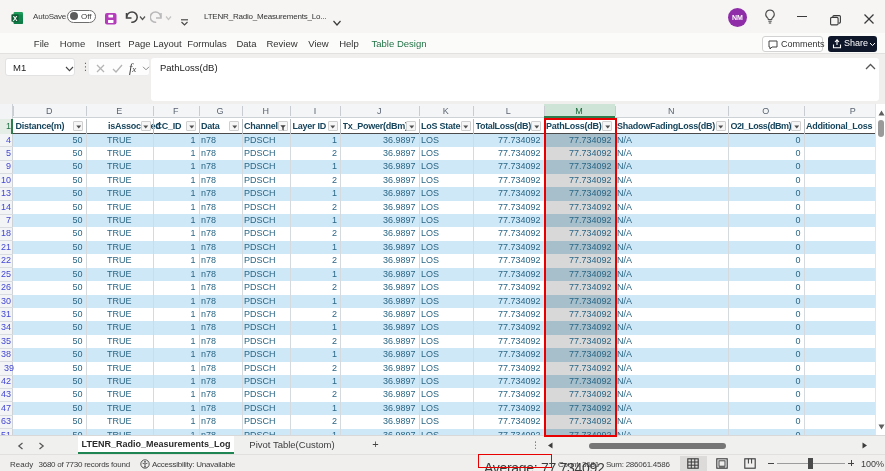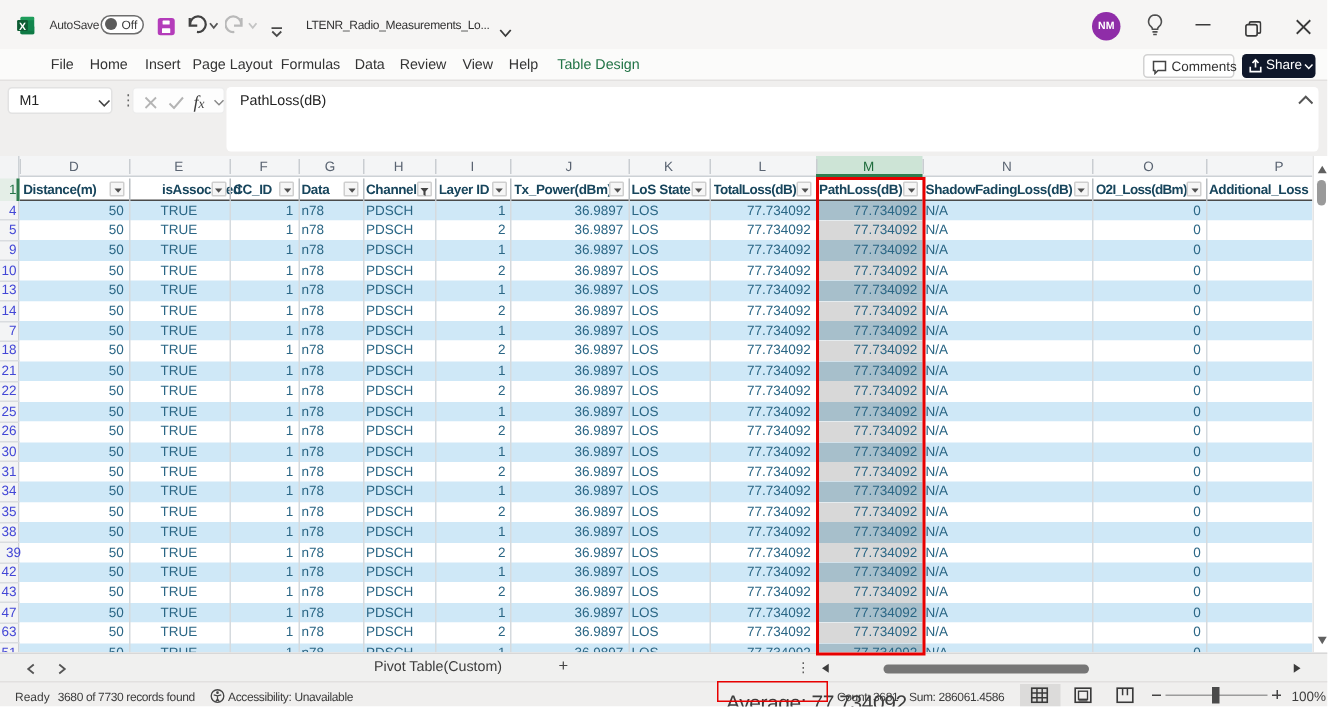--- a/index.html
+++ b/index.html
@@ -656,20 +656,21 @@
         </svg>
 </div>
 </div>
 <div class="a" style="left:0;top:435px;width:885px;height:19px;background:#f0f0ef;border-top:1px solid #d8d8d8;box-sizing:border-box">
 <svg class="a" style="left:16.5px;top:5.5px" width="7" height="8" viewBox="0 0 7 8">
         <path d="M5.5 1 L1.8 4 L5.5 7" fill="none" stroke="#555" stroke-width="1.2"></path>
       </svg>
 <svg class="a" style="left:38px;top:5.5px" width="7" height="8" viewBox="0 0 7 8">
         <path d="M1.5 1 L5.2 4 L1.5 7" fill="none" stroke="#555" stroke-width="1.2"></path>
       </svg>
+<div class="a" style="left:78px;top:0;width:156px;height:18px;background:#fff;border-bottom:2px solid #1f8653;box-sizing:border-box;text-align:center;font-size:9px;font-weight:bold;color:#2b2b2b;line-height:16px">LTENR_Radio_Measurements_Log</div>
 <div class="a" style="left:247px;top:0;width:90px;height:18px;text-align:center;font-size:9.5px;color:#3c3c3c;line-height:18px">Pivot Table(Custom)</div>
 <div class="a" style="left:369px;top:2px;width:13px;height:13px;font-size:11px;color:#444;text-align:center;line-height:13px">+</div>
 <div class="a" style="left:531px;top:3.5px;font-size:9px;color:#555">⋮</div>
 <svg class="a" style="left:547px;top:6px" width="6" height="7" viewBox="0 0 6 7">
         <path d="M5.5 0.5 L1 3.5 L5.5 6.5 z" fill="#3c3c3c"></path>
       </svg>
 <div class="a" style="left:589px;top:7px;width:137px;height:6px;background:#767676;border-radius:3px"></div>
 <svg class="a" style="left:862px;top:6px" width="6" height="7" viewBox="0 0 6 7">
         <path d="M0.5 0.5 L5 3.5 L0.5 6.5 z" fill="#3c3c3c"></path>
       </svg>

